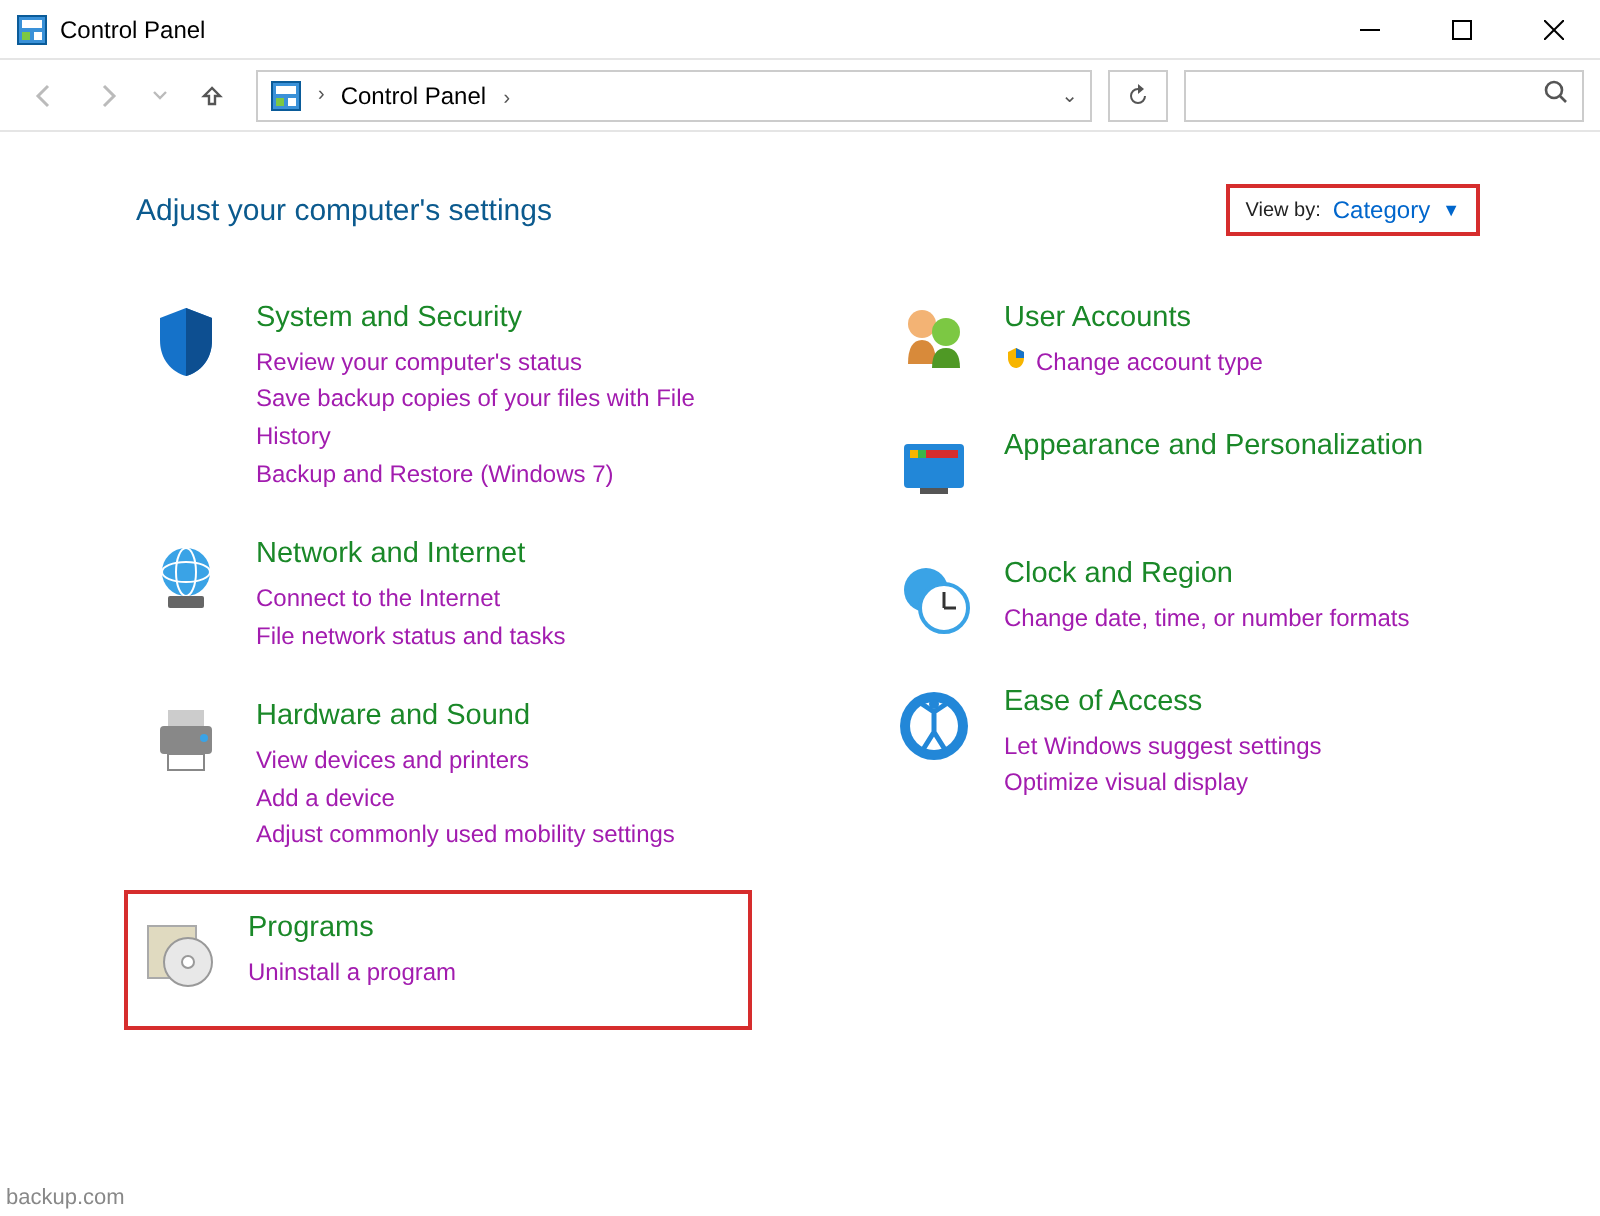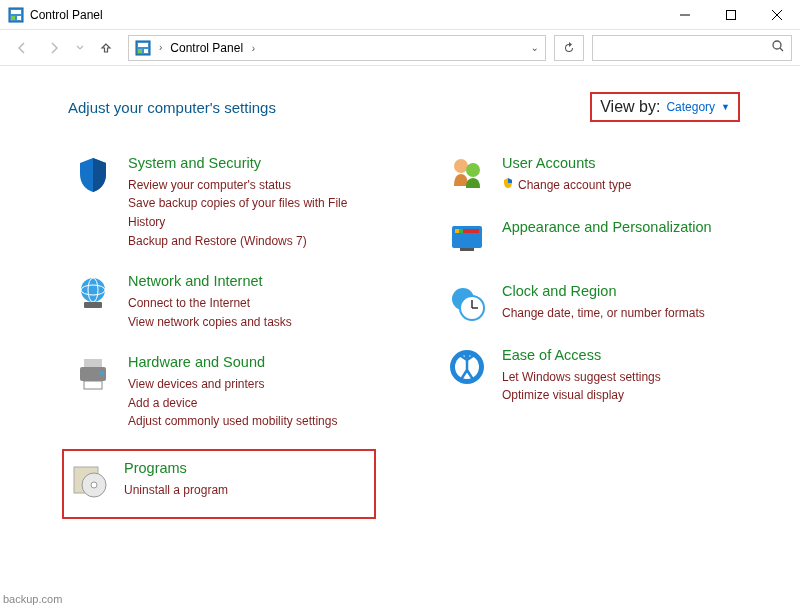--- a/index.html
+++ b/index.html
@@ -23,31 +23,31 @@
     .refresh-btn { width: 30px; height: 26px; border: 1px solid #ccc; display: flex; align-items: center; justify-content: center; }
     .search-box { width: 200px; height: 26px; border: 1px solid #ccc; display: flex; align-items: center; padding: 0 6px; margin-left: 4px; }
     .search-input { border: none; outline: none; flex: 1; font-size: 12px; }
     .search-icon { color: #555; }
     
     
     .content { padding: 26px 60px 0 68px; position: relative; }
     .header-row { display: flex; align-items: center; margin-bottom: 28px; }
     .main-heading { color: #0b5a8e; font-size: 15px; font-weight: 400; flex: 1; }
     .viewby-box { border: 2px solid #d62d2d; padding: 4px 8px; display: flex; align-items: center; gap: 6px; }
-    .viewby-label { color: #222; font-size: 16px; }
+    .viewby-label { color: #222; font-size: 10px; }
     .viewby-value { color: #0066cc; font-size: 12px; }
     .viewby-arrow { color: #0066cc; font-size: 9px; }
     
     .columns { display: flex; gap: 76px; }
     .column { flex: 1; }
     .cat { display: flex; gap: 14px; margin-bottom: 14px; padding: 4px; }
     .cat-icon { width: 42px; height: 42px; flex-shrink: 0; display:flex; align-items:center; justify-content:center; }
     .cat-body { padding-top: 0; }
     .cat-title { color: #1a8828; font-size: 14.5px; font-weight: 400; margin-bottom: 3px; line-height: 1.3; }
-    .cat-link { color: #7f1d1d; font-size: 12px; line-height: 1.55; display: block; }
+    .cat-link { color: #a21caf; font-size: 12px; line-height: 1.55; display: block; }
     .cat-link-shield { display: flex; align-items: center; gap: 4px; }
     
     .cat.highlighted { border: 2px solid #d62d2d; padding: 8px 4px 16px 4px; margin-left: -6px; margin-right: -10px; }
     
     .watermark { position: absolute; bottom: 3px; left: 3px; font-size: 11px; color: #888; }
   </style>
 </head>
 <body>
 
 <div class="titlebar">
@@ -162,21 +162,21 @@
           <svg width="42" height="42" viewBox="0 0 42 42">
               <circle cx="21" cy="18" r="12" fill="#3aa3e6"></circle>
               <ellipse cx="21" cy="18" rx="12" ry="5" fill="none" stroke="#fff" stroke-width="1"></ellipse>
               <ellipse cx="21" cy="18" rx="5" ry="12" fill="none" stroke="#fff" stroke-width="1"></ellipse>
               <rect x="12" y="30" width="18" height="6" rx="1" fill="#666"></rect>
             </svg>
         </div>
         <div class="cat-body">
           <div class="cat-title">Network and Internet</div>
           <a class="cat-link">Connect to the Internet</a>
-          <a class="cat-link">View network copies and tasks</a>
+          <a class="cat-link">File network status and tasks</a>
         </div>
       </div>
 
       <div class="cat">
         <div class="cat-icon">
           <svg width="42" height="42" viewBox="0 0 42 42">
               <rect x="8" y="14" width="26" height="14" rx="2" fill="#888"></rect>
               <rect x="12" y="6" width="18" height="8" fill="#ccc"></rect>
               <rect x="12" y="28" width="18" height="8" fill="#fff" stroke="#888"></rect>
               <circle cx="30" cy="20" r="2" fill="#3aa3e6"></circle>

